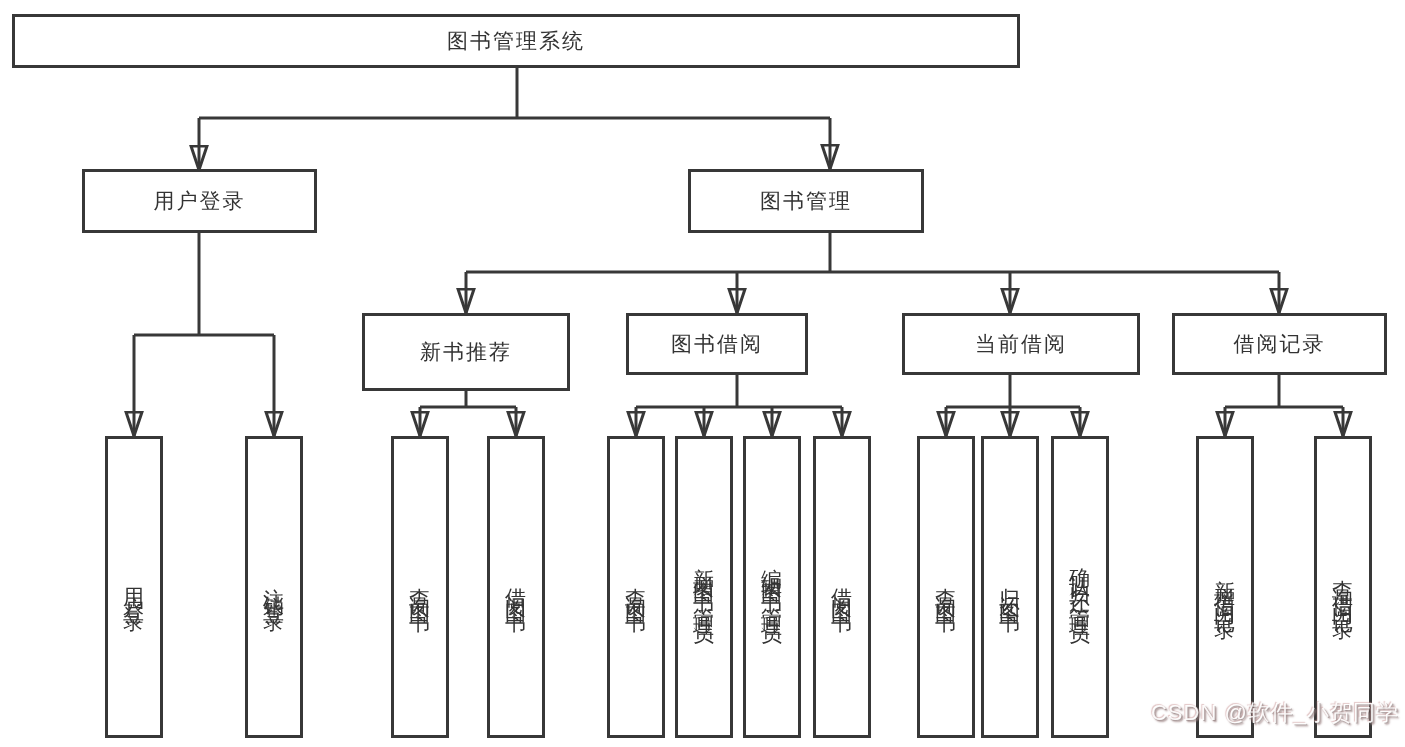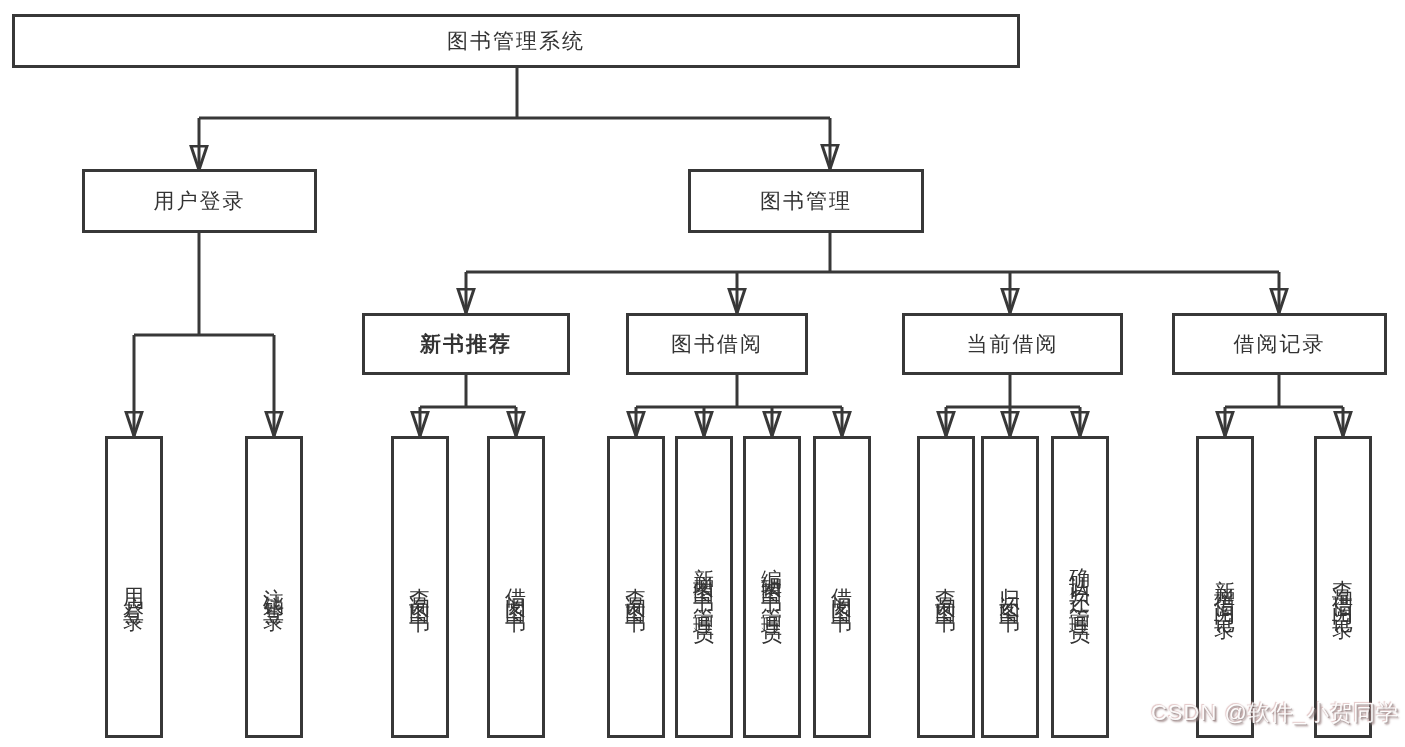--- a/index.html
+++ b/index.html
@@ -17,23 +17,23 @@
   .leaf span{
     writing-mode:vertical-rl;letter-spacing:8px;font-size:21px;line-height:1;
     white-space:nowrap;
   }
   
   .n-root{left:12px;top:14px;width:1008px;height:54px;}
   
   .n-login{left:82px;top:169px;width:235px;height:64px;}
   .n-mgmt{left:688px;top:169px;width:236px;height:64px;}
   
-  .n-rec{left:362px;top:313px;width:208px;height:62px;font-weight:bold;}
+  .n-rec{left:362px;top:313px;width:208px;height:78px;}
   .n-borrow{left:626px;top:313px;width:182px;height:62px;}
-  .n-current{left:902px;top:313px;width:221px;height:62px;}
+  .n-current{left:902px;top:313px;width:238px;height:62px;}
   .n-records{left:1172px;top:313px;width:215px;height:62px;}
   
   .leaf{top:436px;width:58px;height:302px;}
   .l-a1{left:105px;}.l-a2{left:245px;}
   .l-b1{left:391px;}.l-b2{left:487px;}
   .l-c1{left:607px;}.l-c2{left:675px;}.l-c3{left:743px;}.l-c4{left:813px;}
   .l-d1{left:917px;}.l-d2{left:981px;}.l-d3{left:1051px;}
   .l-e1{left:1196px;}.l-e2{left:1314px;}
   .watermark{
     position:absolute;right:6px;bottom:19px;z-index:5;

